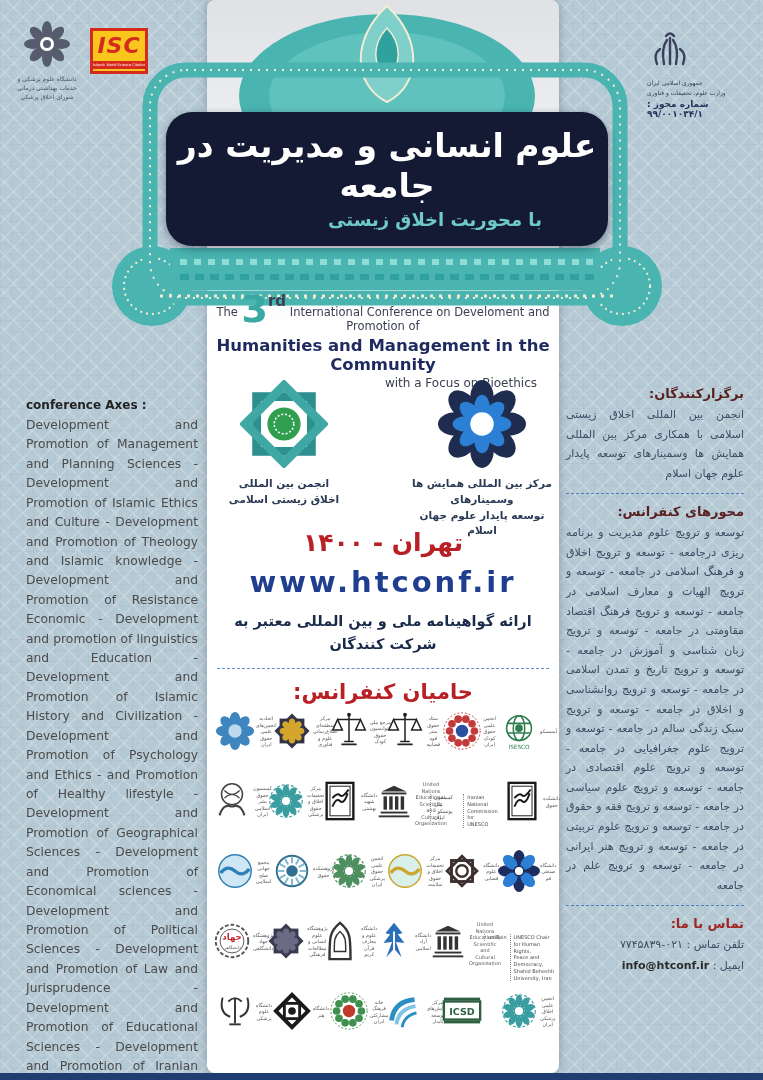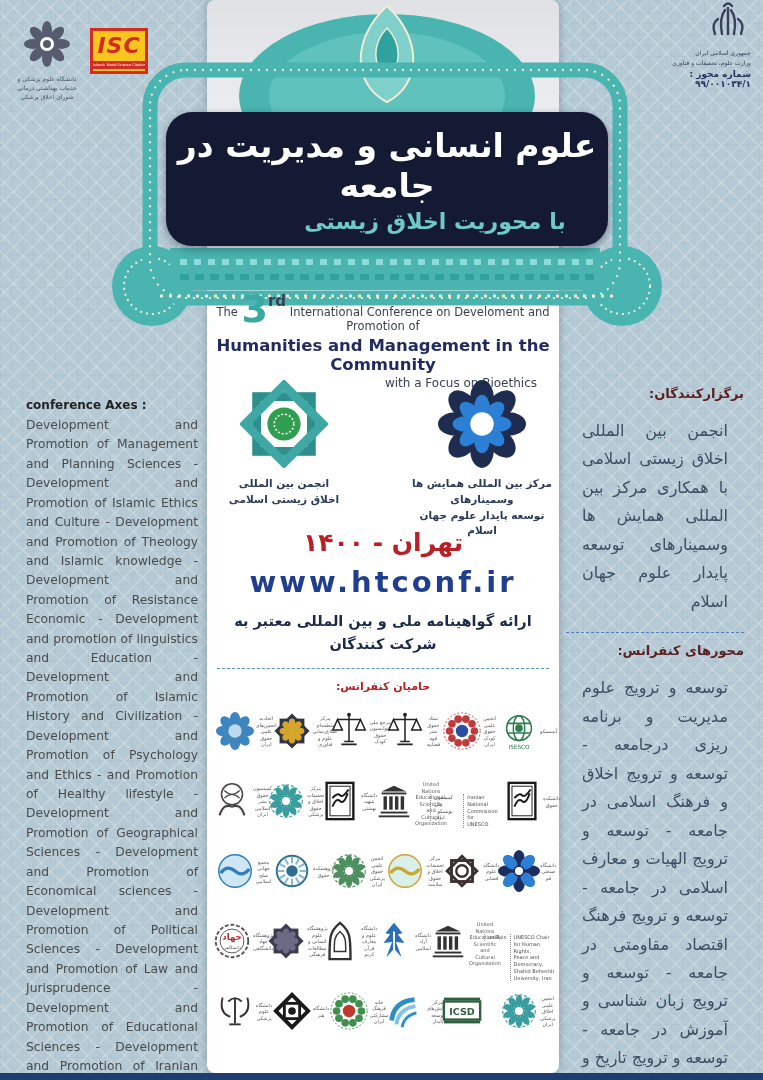--- a/index.html
+++ b/index.html
@@ -14,63 +14,63 @@
   .white-panel{position:absolute;left:207px;top:0;width:352px;height:1073px;z-index:1;
     background:linear-gradient(180deg,#dfe1e5 0,#f4f5f7 190px,#ffffff 330px);
     box-shadow:0 0 10px rgba(40,60,80,.35);border-radius:8px;}
   .ornament{position:absolute;left:0;top:0;z-index:2;pointer-events:none}
   .banner{position:absolute;left:166px;top:112px;width:442px;height:134px;z-index:3;
     background:#141a33;border-radius:26px;color:#fff;direction:rtl;text-align:center;
     box-shadow:0 3px 8px rgba(10,20,40,.4);padding-top:14px;box-sizing:border-box}
   .banner .l1{font-size:21px;font-weight:bold;color:#fdfdfd;line-height:1.25}
   .banner .l1 .hl{color:#63c7c2;font-size:28px;margin-left:6px}
   .banner .l2{font-size:33px;font-weight:bold;line-height:1.2;letter-spacing:.5px}
-  .banner .l3{font-size:22px;font-weight:bold;color:#6fc9c4;margin-top:4px;transform:translateX(48px)}
+  .banner .l3{font-size:18px;font-weight:bold;color:#6fc9c4;margin-top:4px;transform:translateX(48px)}
   
   .hdr{position:absolute;z-index:4}
   .hdr-left{left:12px;top:18px;width:70px;text-align:center}
   .hdr-left .cap{font-size:6px;color:#4a4f66;direction:rtl;line-height:1.5;white-space:pre-line}
   .isc{position:absolute;left:90px;top:28px;width:58px;height:46px;background:#f8c61c;border:3px solid #d42b1e;box-sizing:border-box;text-align:center;z-index:4}
   .isc .isc-t{font-size:22px;font-weight:bold;font-style:italic;color:#d42b1e;line-height:30px;letter-spacing:1px}
   .isc .isc-s{display:block;background:#d42b1e;color:#fff;font-size:3.5px;line-height:8px;white-space:nowrap;overflow:hidden}
-  .hdr-right{right:12px;top:0;width:104px;text-align:right}
+  .hdr-right{right:12px;top:30px;width:104px;text-align:left}
   .hdr-right .cap{font-size:6px;color:#353b58;direction:rtl;line-height:1.6}
   .hdr-right .lic{font-size:9px;font-weight:bold;color:#27325c;direction:rtl;margin-top:2px}
   
   .etitle{position:absolute;left:0;top:292px;width:100%;text-align:center;color:#2d3142}
   .el1{font-size:11.5px;color:#3a3f52}
   .el1 .big3{font-size:38px;font-weight:bold;color:#3aa8a3;line-height:0;vertical-align:-6px}
   .el1 .rd{font-size:15px;color:#3a3f52;vertical-align:10px;font-weight:bold}
   .el2{font-size:16.5px;font-weight:bold;color:#1f2a5e;margin-top:3px}
   .el3{font-size:12px;color:#3a3f52;text-align:right;padding-right:22px;margin-top:2px}
   
   .orgs{position:absolute;left:0;top:380px;width:100%;display:flex;justify-content:center;gap:48px}
   .org{width:150px;text-align:center}
   .org-cap{font-size:10.5px;font-weight:bold;color:#2a3a55;direction:rtl;white-space:pre-line;line-height:1.5;margin-top:4px}
   
   .city{position:absolute;left:0;top:528px;width:100%;text-align:center;font-size:25px;font-weight:bold;color:#b92025;direction:rtl}
   .site{position:absolute;left:0;top:565px;width:100%;text-align:center;font-size:29px;font-weight:bold;color:#1f3e8f;letter-spacing:3px;text-decoration:none}
   .cert{position:absolute;left:0;top:610px;width:100%;text-align:center;font-size:14.5px;font-weight:bold;color:#1a2a4a;direction:rtl;line-height:1.6;white-space:pre-line}
   .cdash{position:absolute;left:10px;top:668px;width:332px;border-top:1.5px dashed #5b8fc9}
-  .sp-title{position:absolute;left:0;top:680px;width:100%;text-align:center;font-size:11px;font-weight:bold;color:#b92025;direction:rtl}
+  .sp-title{position:absolute;left:0;top:680px;width:100%;text-align:center;font-size:21px;font-weight:bold;color:#b92025;direction:rtl}
   .grid{position:absolute;left:4px;top:710px;width:344px}
   .sp-row{display:flex;justify-content:space-evenly;align-items:flex-start;height:70px}
   .sp-cell{display:flex;align-items:flex-start;max-width:60px}
   .sp-cell.sp-wide{max-width:132px}
   .sp-main{display:flex;flex-direction:row;align-items:center;width:54px}
   .sp-ic svg{display:block}
   .sp-cap{font-size:5px;color:#5a5a5a;text-align:center;direction:rtl;line-height:1.3;white-space:pre-line;margin-top:1px}
   .sp-txt{font-size:5px;color:#4a4a4a;line-height:1.35;white-space:pre-line;margin:14px 0 0 3px;border-left:1px dotted #888;padding-left:3px}
   
   .col-left{position:absolute;left:26px;top:398px;width:172px;z-index:2;color:#4b4b4b}
   .col-left h2{font-size:12px;font-weight:bold;color:#222;margin:0 0 4px 0}
   .col-left p{font-size:12.3px;line-height:1.58;text-align:justify;margin:0}
   .col-right{position:absolute;left:566px;top:386px;width:178px;z-index:2;direction:rtl;color:#3d4c63}
   .col-right h3{font-size:13px;font-weight:bold;color:#5a2020;margin:0 0 4px 0}
-  .col-right p{font-size:16px;line-height:1.78;text-align:justify;margin:16px}
+  .col-right p{font-size:11px;line-height:1.78;text-align:justify;margin:0}
   .col-right .dash{border-top:1.5px dashed #4f7fbf;margin:10px 0}
   .contact-h{color:#a02622 !important}
   .contact-line{font-size:12px;line-height:1.9 !important;text-align:right !important}
   .contact-line a{color:#2a2a2a;text-decoration:none;font-weight:bold}
   .footer-bar{position:absolute;left:0;bottom:0;width:763px;height:7px;background:#203d72;z-index:5}
 </style>
 </head>
 <body>
 
 <div class="poster">

